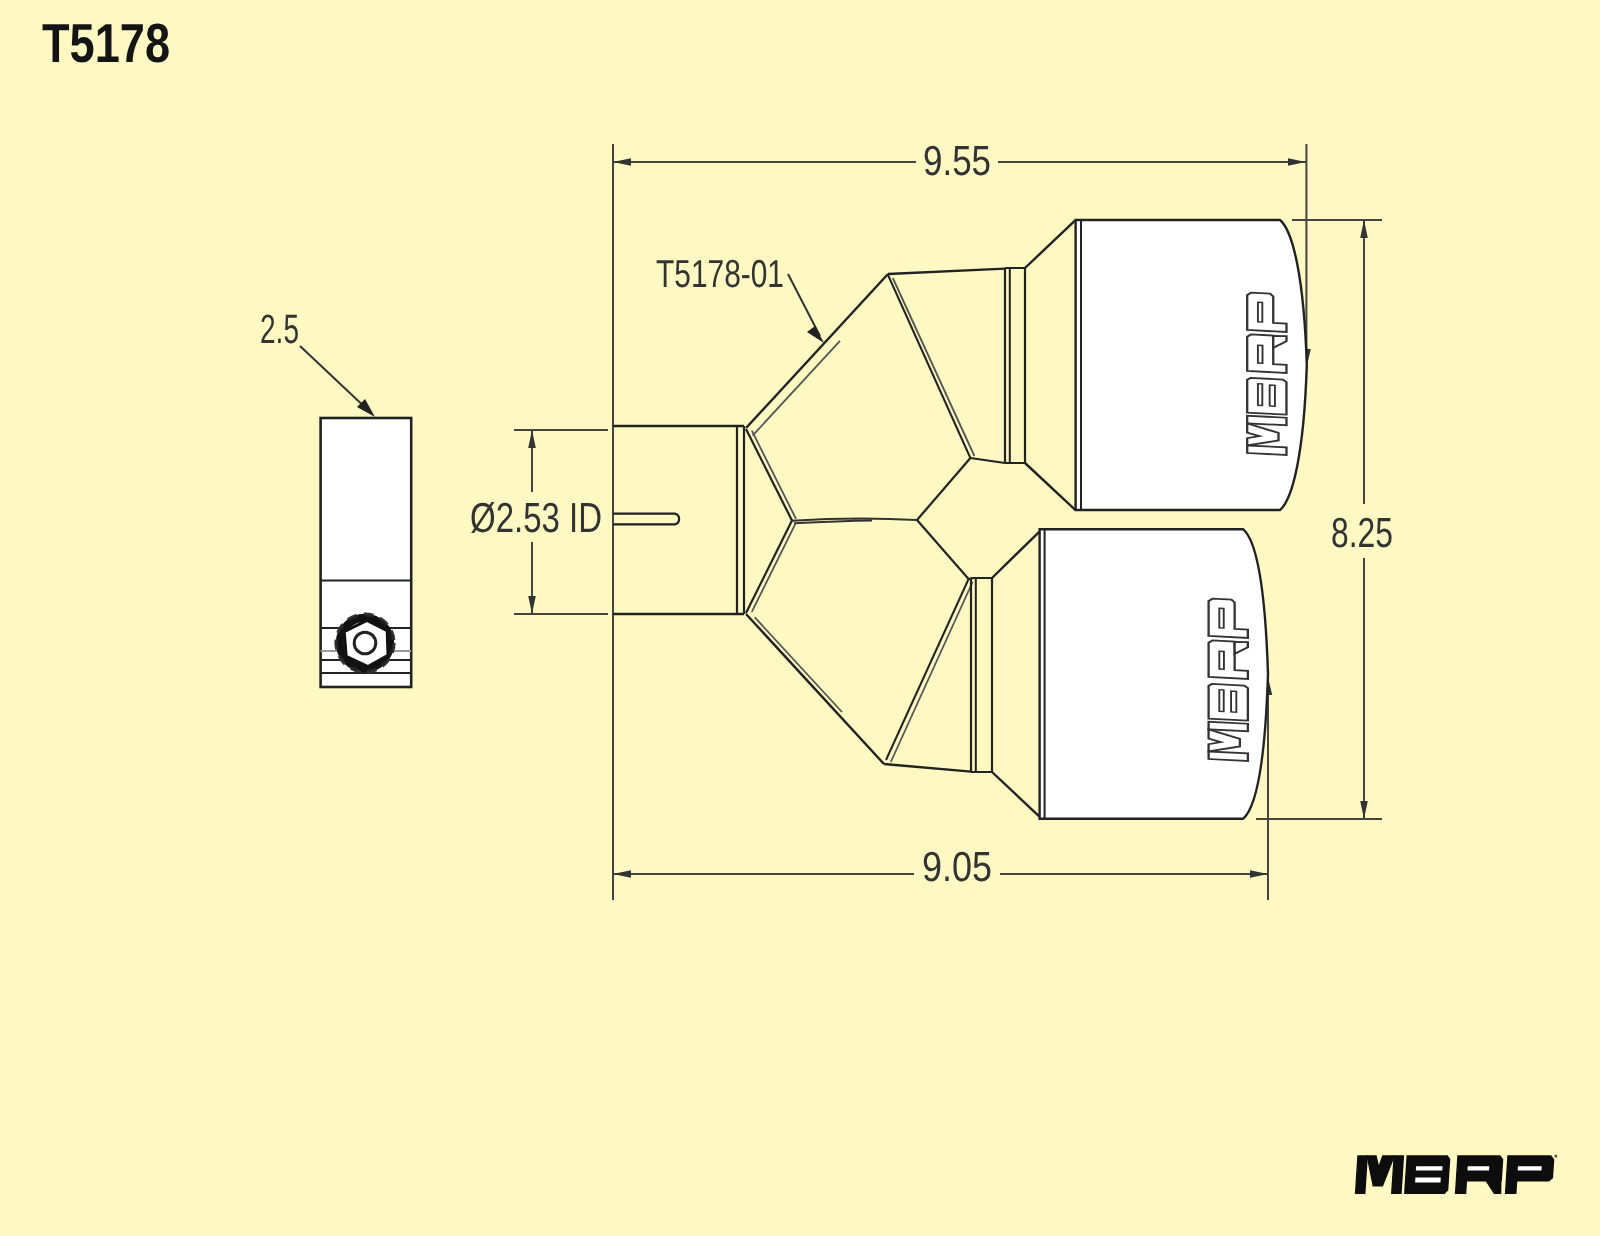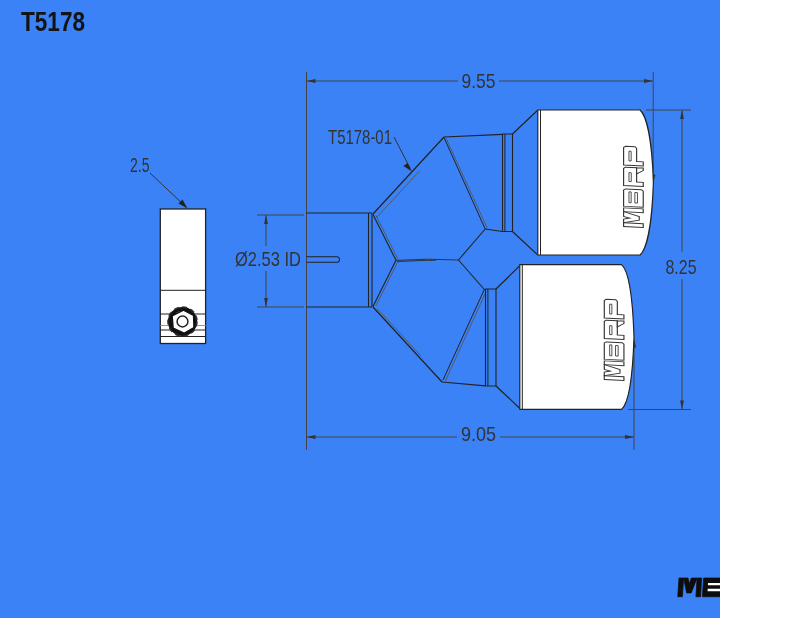--- a/index.html
+++ b/index.html
@@ -1,16 +1,16 @@
 <!DOCTYPE html>
 <html><head>
 <meta charset="utf-8">
 <style>
   html,body{margin:0;padding:0;background:#fff;}
-  .wrap{position:relative;width:720px;height:618px;background:#3b82f6;overflow:hidden;}
+  .wrap{position:relative;width:800px;height:618px;background:#fef9c3;overflow:hidden;}
   svg{position:absolute;left:0;top:0;}
   text{font-family:"Liberation Sans",sans-serif;}
 </style>
 </head>
 <body>
 <div class="wrap">
 <svg width="800" height="618" viewBox="0 0 800 618">
   <defs>
     <marker id="na"></marker>
   </defs>

